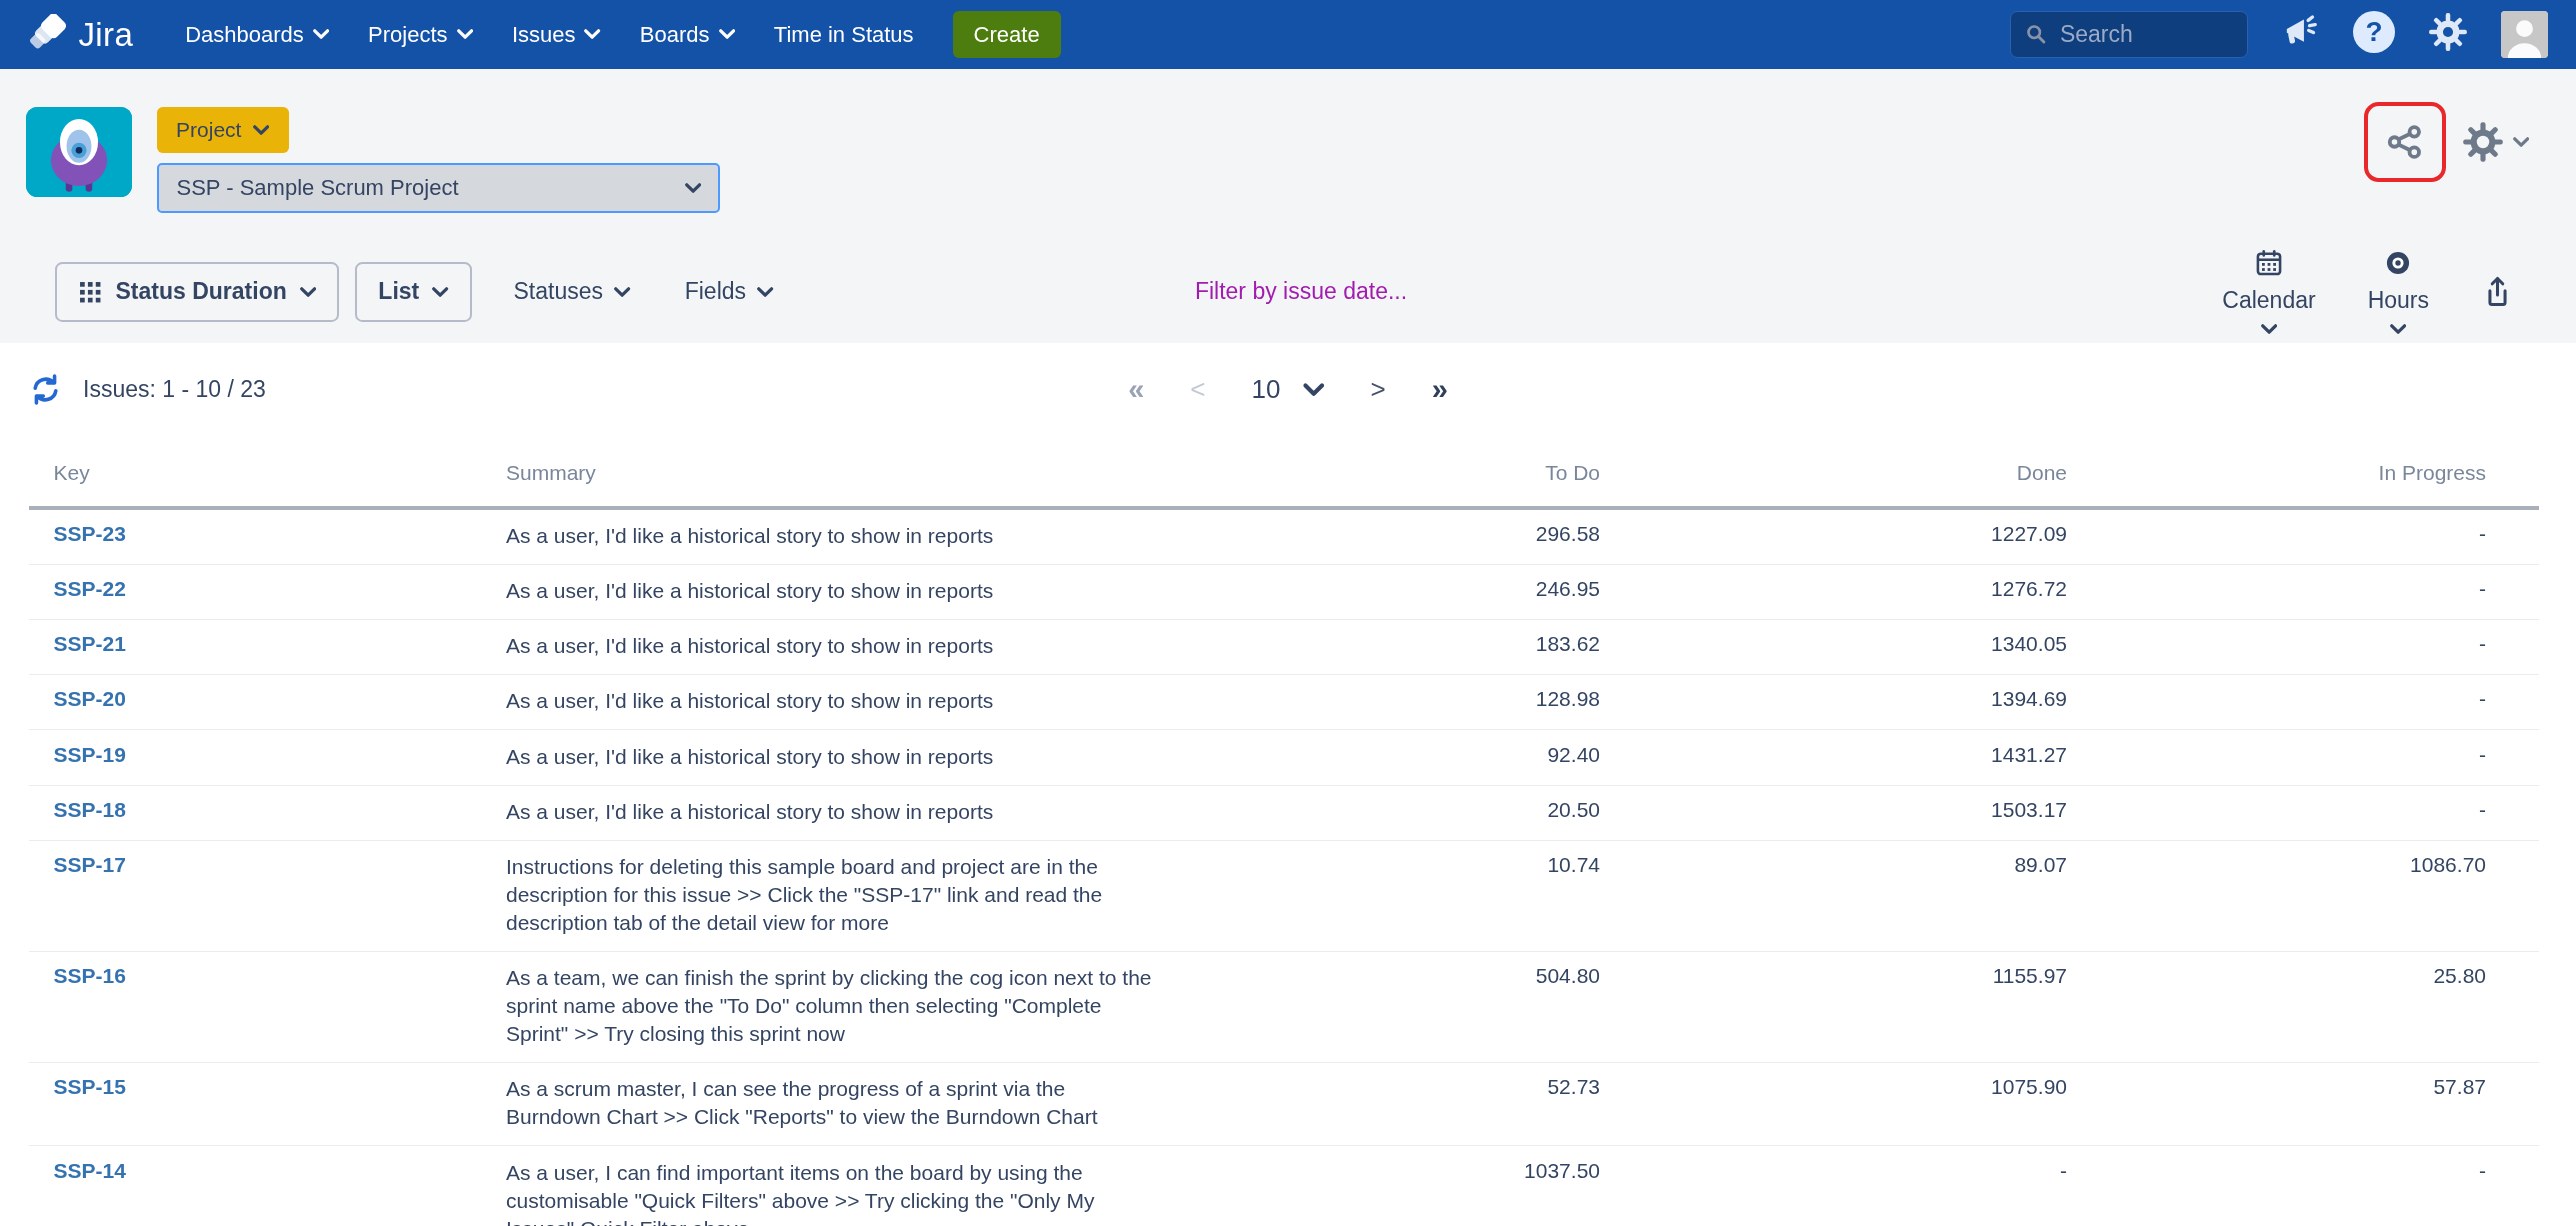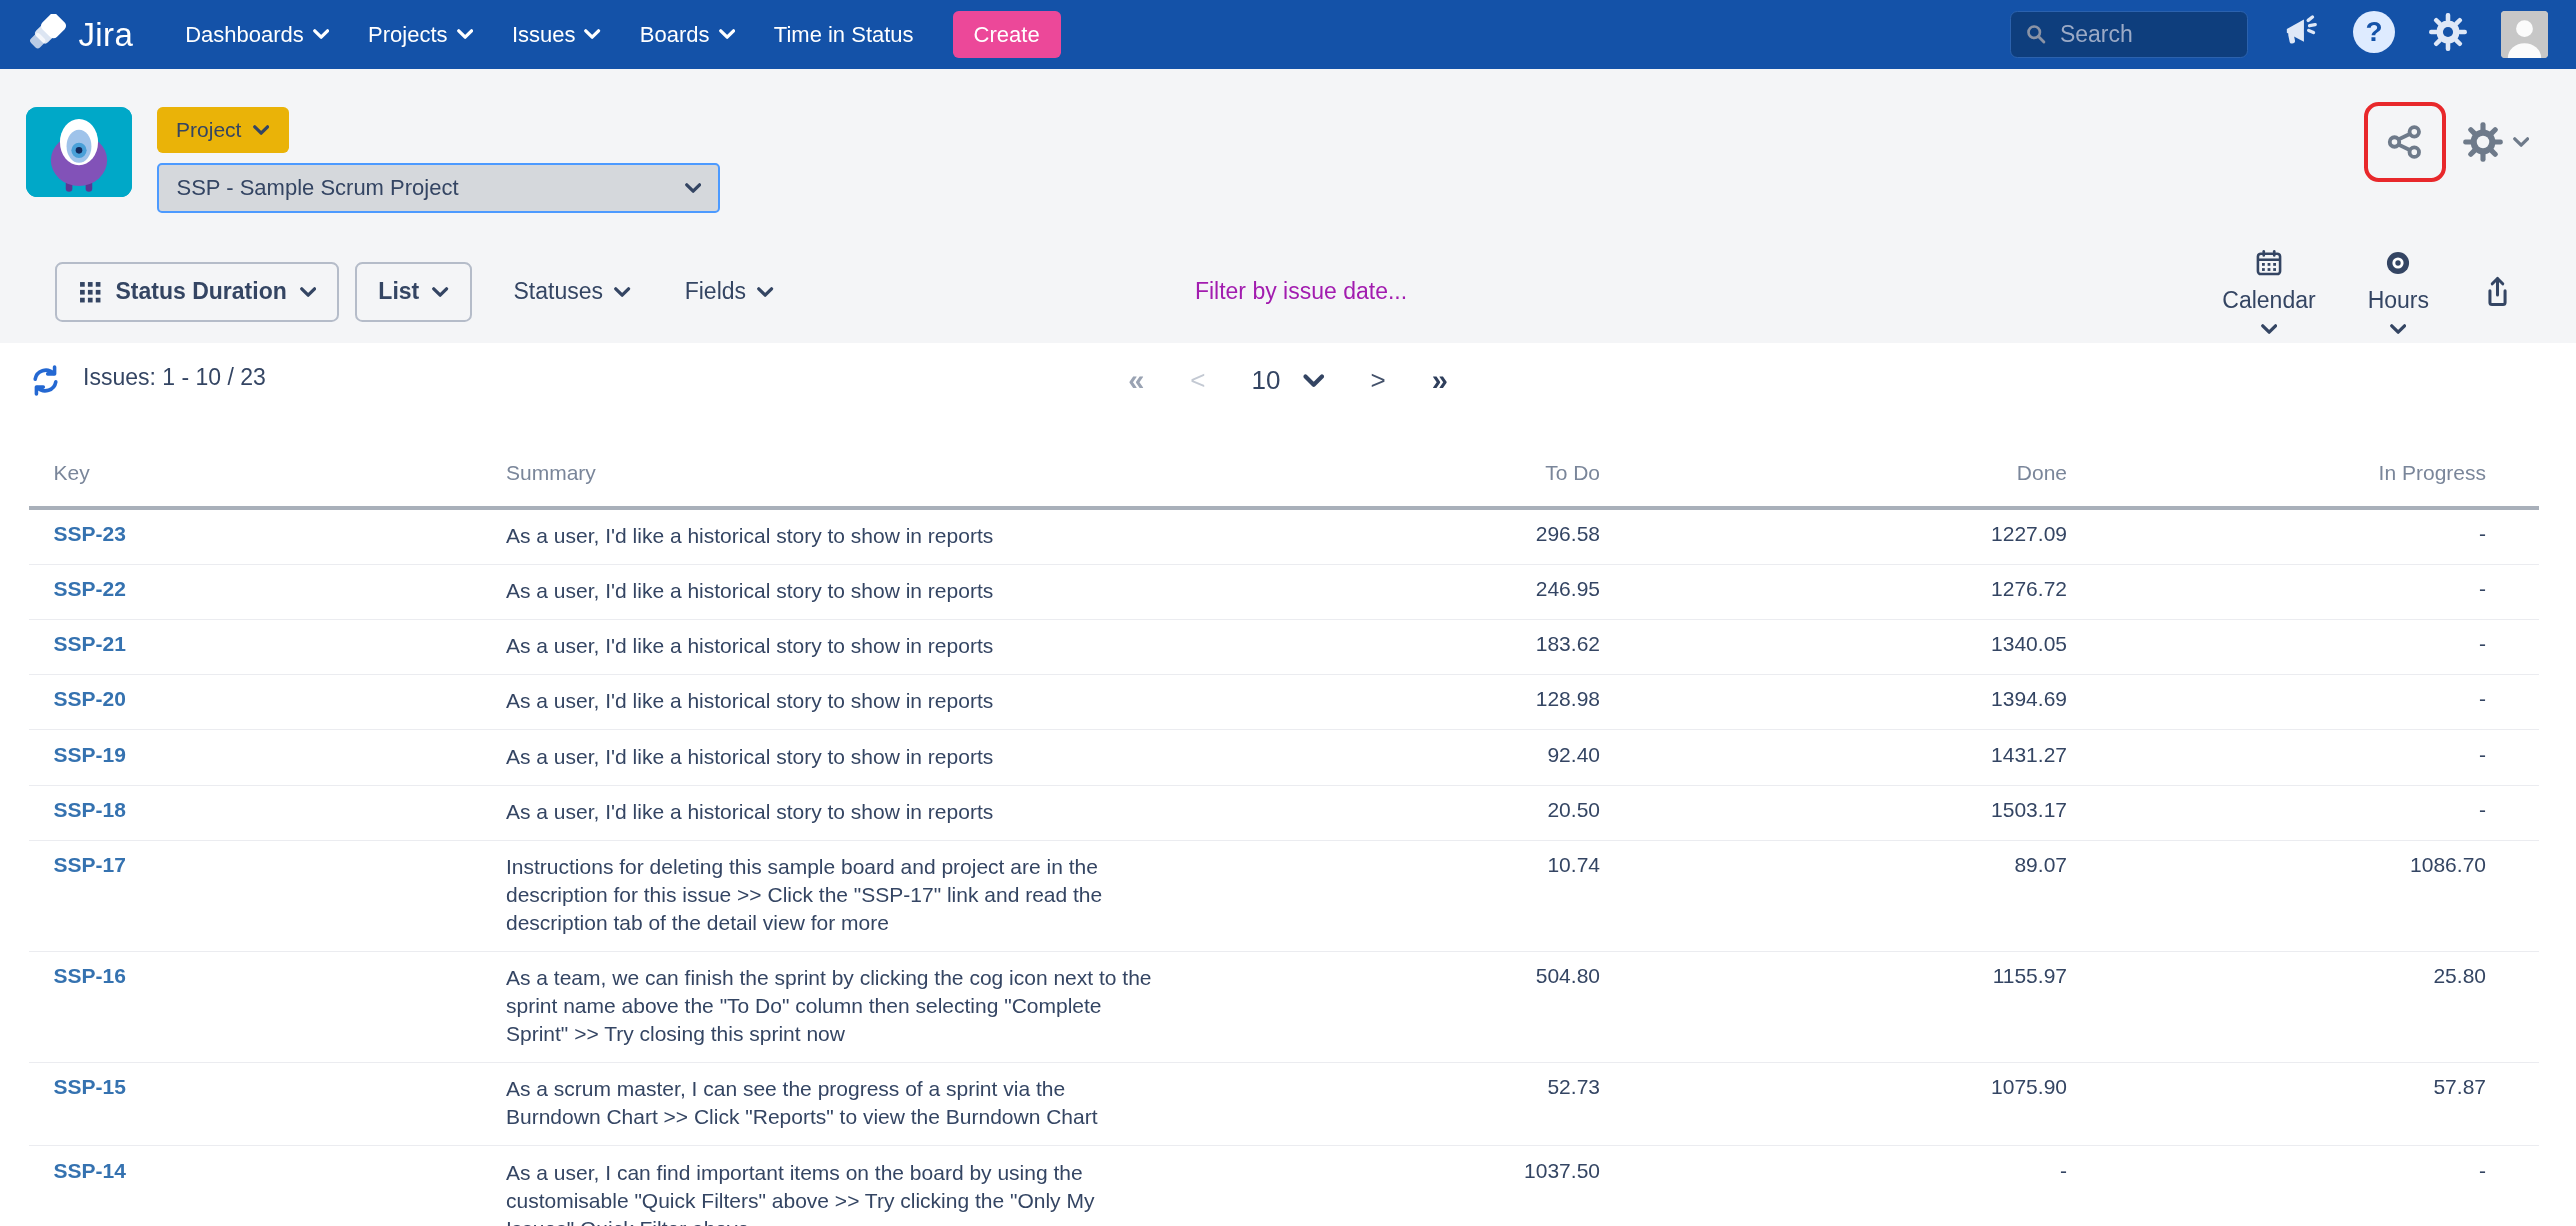--- a/index.html
+++ b/index.html
@@ -6,21 +6,21 @@
   html,body { width:2576px; height:1227px; }
   body { font-family:"Liberation Sans", sans-serif; background:#fff; overflow:hidden; position:relative; }
 
   
   .nav { display:flex; align-items:center; height:69px; background:#1452A8; padding:0 28px 0 29px; }
   .brand { display:flex; align-items:center; gap:11.4px; margin-right:52px; }
   .brand-text { color:#fff; font-size:33px; font-weight:500; letter-spacing:0.4px; }
   .nav-item { color:#fff; font-size:22px; display:flex; align-items:center; gap:9px; margin-right:39px; cursor:pointer; white-space:nowrap; }
   .chev { width:16.3px; height:10.6px; flex:0 0 auto; }
   .chev path { fill:none; stroke:currentColor; stroke-width:2.8; stroke-linecap:round; stroke-linejoin:round; }
-  .create-btn { background:#ec4899; color:#fff; font-size:22px; height:47px; padding:0 21px; border-radius:5.7px; display:flex; align-items:center; border:none; cursor:pointer; }
+  .create-btn { background:#4d7c0f; color:#fff; font-size:22px; height:47px; padding:0 21px; border-radius:5.7px; display:flex; align-items:center; border:none; cursor:pointer; }
   .nav-right { margin-left:auto; display:flex; align-items:flex-start; gap:32px; }
   .search-box { width:238px; height:47px; background:#0E3E7D; border:1.6px solid #2B62AE; border-radius:7.3px; display:flex; align-items:center; padding:0 13px; gap:11.4px; }
   .search-ph { color:#9BAAC6; font-size:23px; }
   .help-circle { width:42px; height:42px; border-radius:50%; background:#DEEBFF; color:#1452A8; font-size:28px; font-weight:700; display:flex; align-items:center; justify-content:center; }
   .user-avatar { width:47px; height:47px; border-radius:4.1px; background:#C7C7C7; overflow:hidden; }
 
   
   .band { background:#F4F5F7; height:274px; padding:38px 0 0 26px; position:relative; }
   .band-row { display:flex; align-items:flex-start; gap:24.5px; }
   .proj-avatar { width:106px; height:90px; border-radius:11.4px; background:#00A8C8; overflow:hidden; flex:0 0 auto; }
@@ -35,21 +35,21 @@
   
   .toolbar { display:flex; align-items:center; margin-top:49px; padding:0 62px 0 29px; position:relative; height:60px; }
   .btn-outline { height:60px; border:2.4px solid #B5BCC9; border-radius:7.3px; background:transparent; display:flex; align-items:center; gap:13px; padding:0 21px; font-size:23px; font-weight:700; color:#344563; cursor:pointer; font-family:inherit; }
   .plain-dd { font-size:23px; color:#344563; display:flex; gap:11.4px; align-items:center; cursor:pointer; }
   .filter-text { position:absolute; left:50%; transform:translateX(-50%); font-size:23px; color:#a21caf; cursor:text; }
   .tb-right { margin-left:auto; display:flex; align-items:center; gap:52px; }
   .icon-dd { display:flex; align-items:center; gap:10px; font-size:23px; color:#344563; cursor:pointer;flex-direction:column; }
 
   
   .content { background:#fff; }
-  .issues-bar { position:relative; display:flex; align-items:flex-start; gap:21px; padding-left:29px; height:51px; margin-top:21px; }
+  .issues-bar { position:relative; display:flex; align-items:center; gap:21px; padding-left:29px; height:51px; margin-top:21px; }
   .issues-text { font-size:23px; color:#344563; }
   .pagination { position:absolute; left:50%; transform:translateX(-50%); display:flex; align-items:center; gap:46px; }
   .pg { font-size:26px; cursor:pointer; background:none; border:none; font-family:inherit; }
   .pg.first { color:#9AA3B3; font-weight:700; font-size:29px; }
   .pg.prev { color:#C3C9D3; }
   .pg-size { display:flex; align-items:center; gap:23px; color:#344563; cursor:pointer; }
   .pg-size .num { font-size:26px; }
   .pg.next { color:#44526B; }
   .pg.last { color:#2F3F5C; font-weight:700; font-size:29px; }
 

